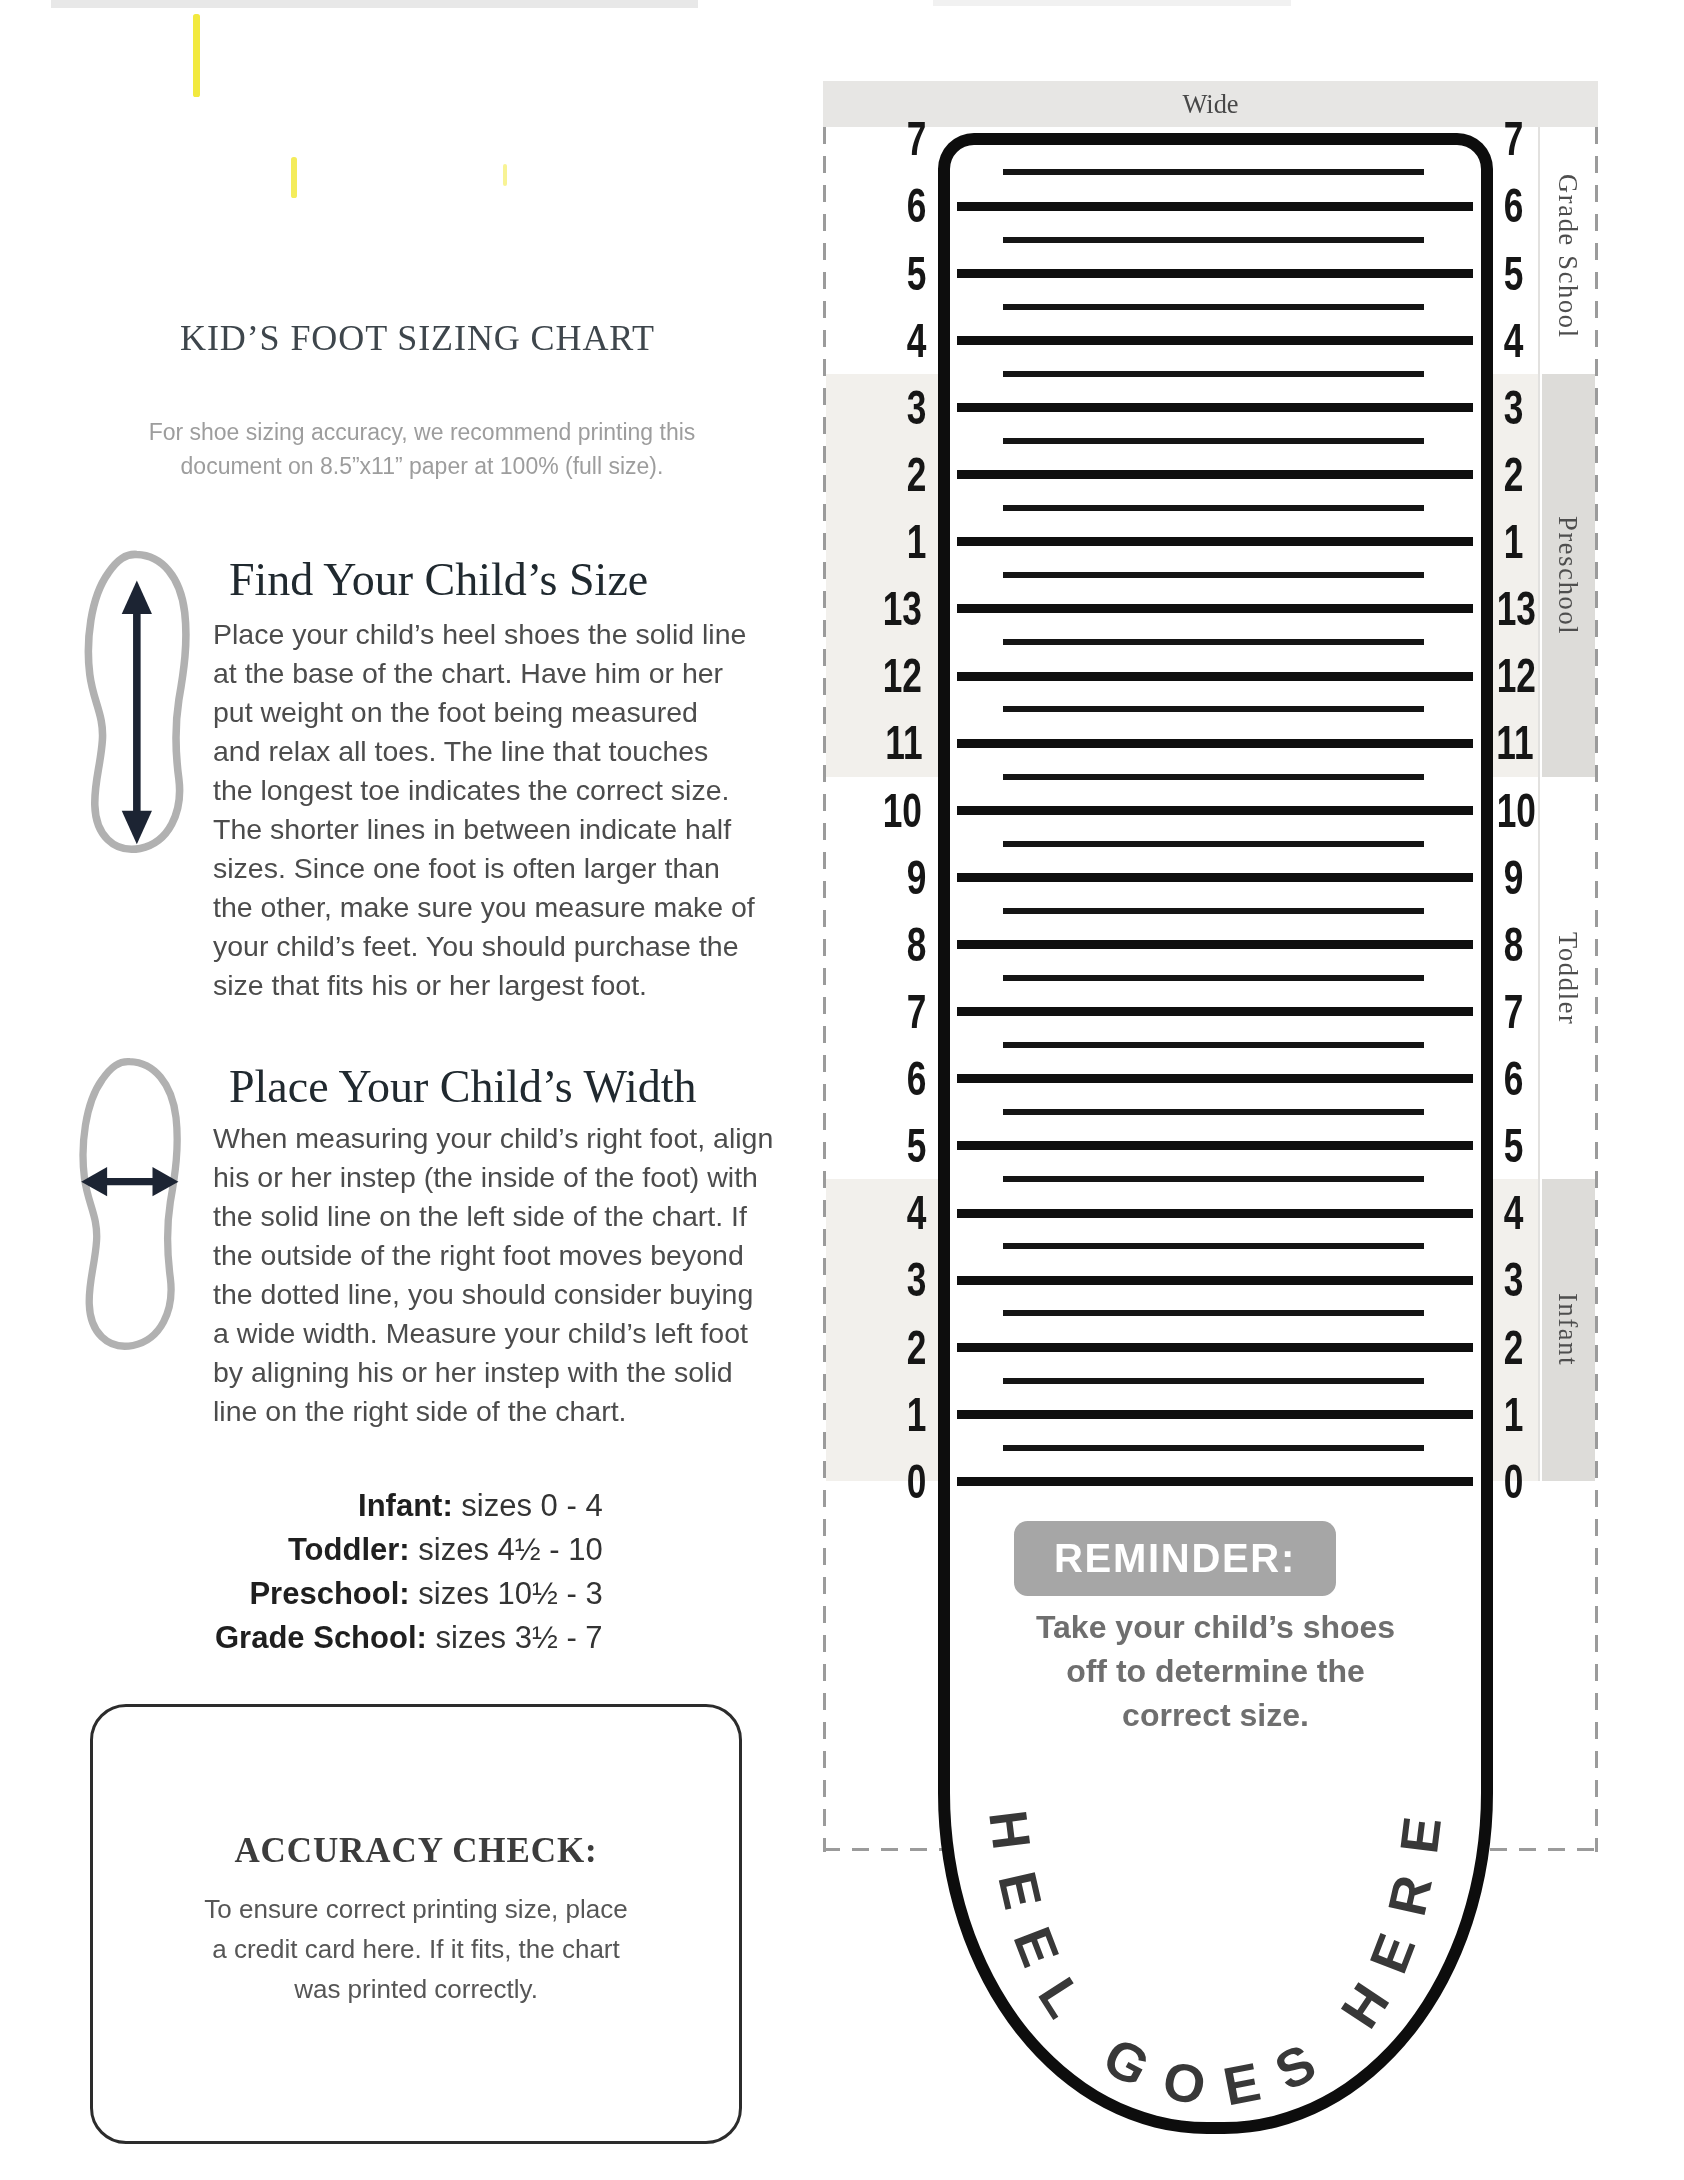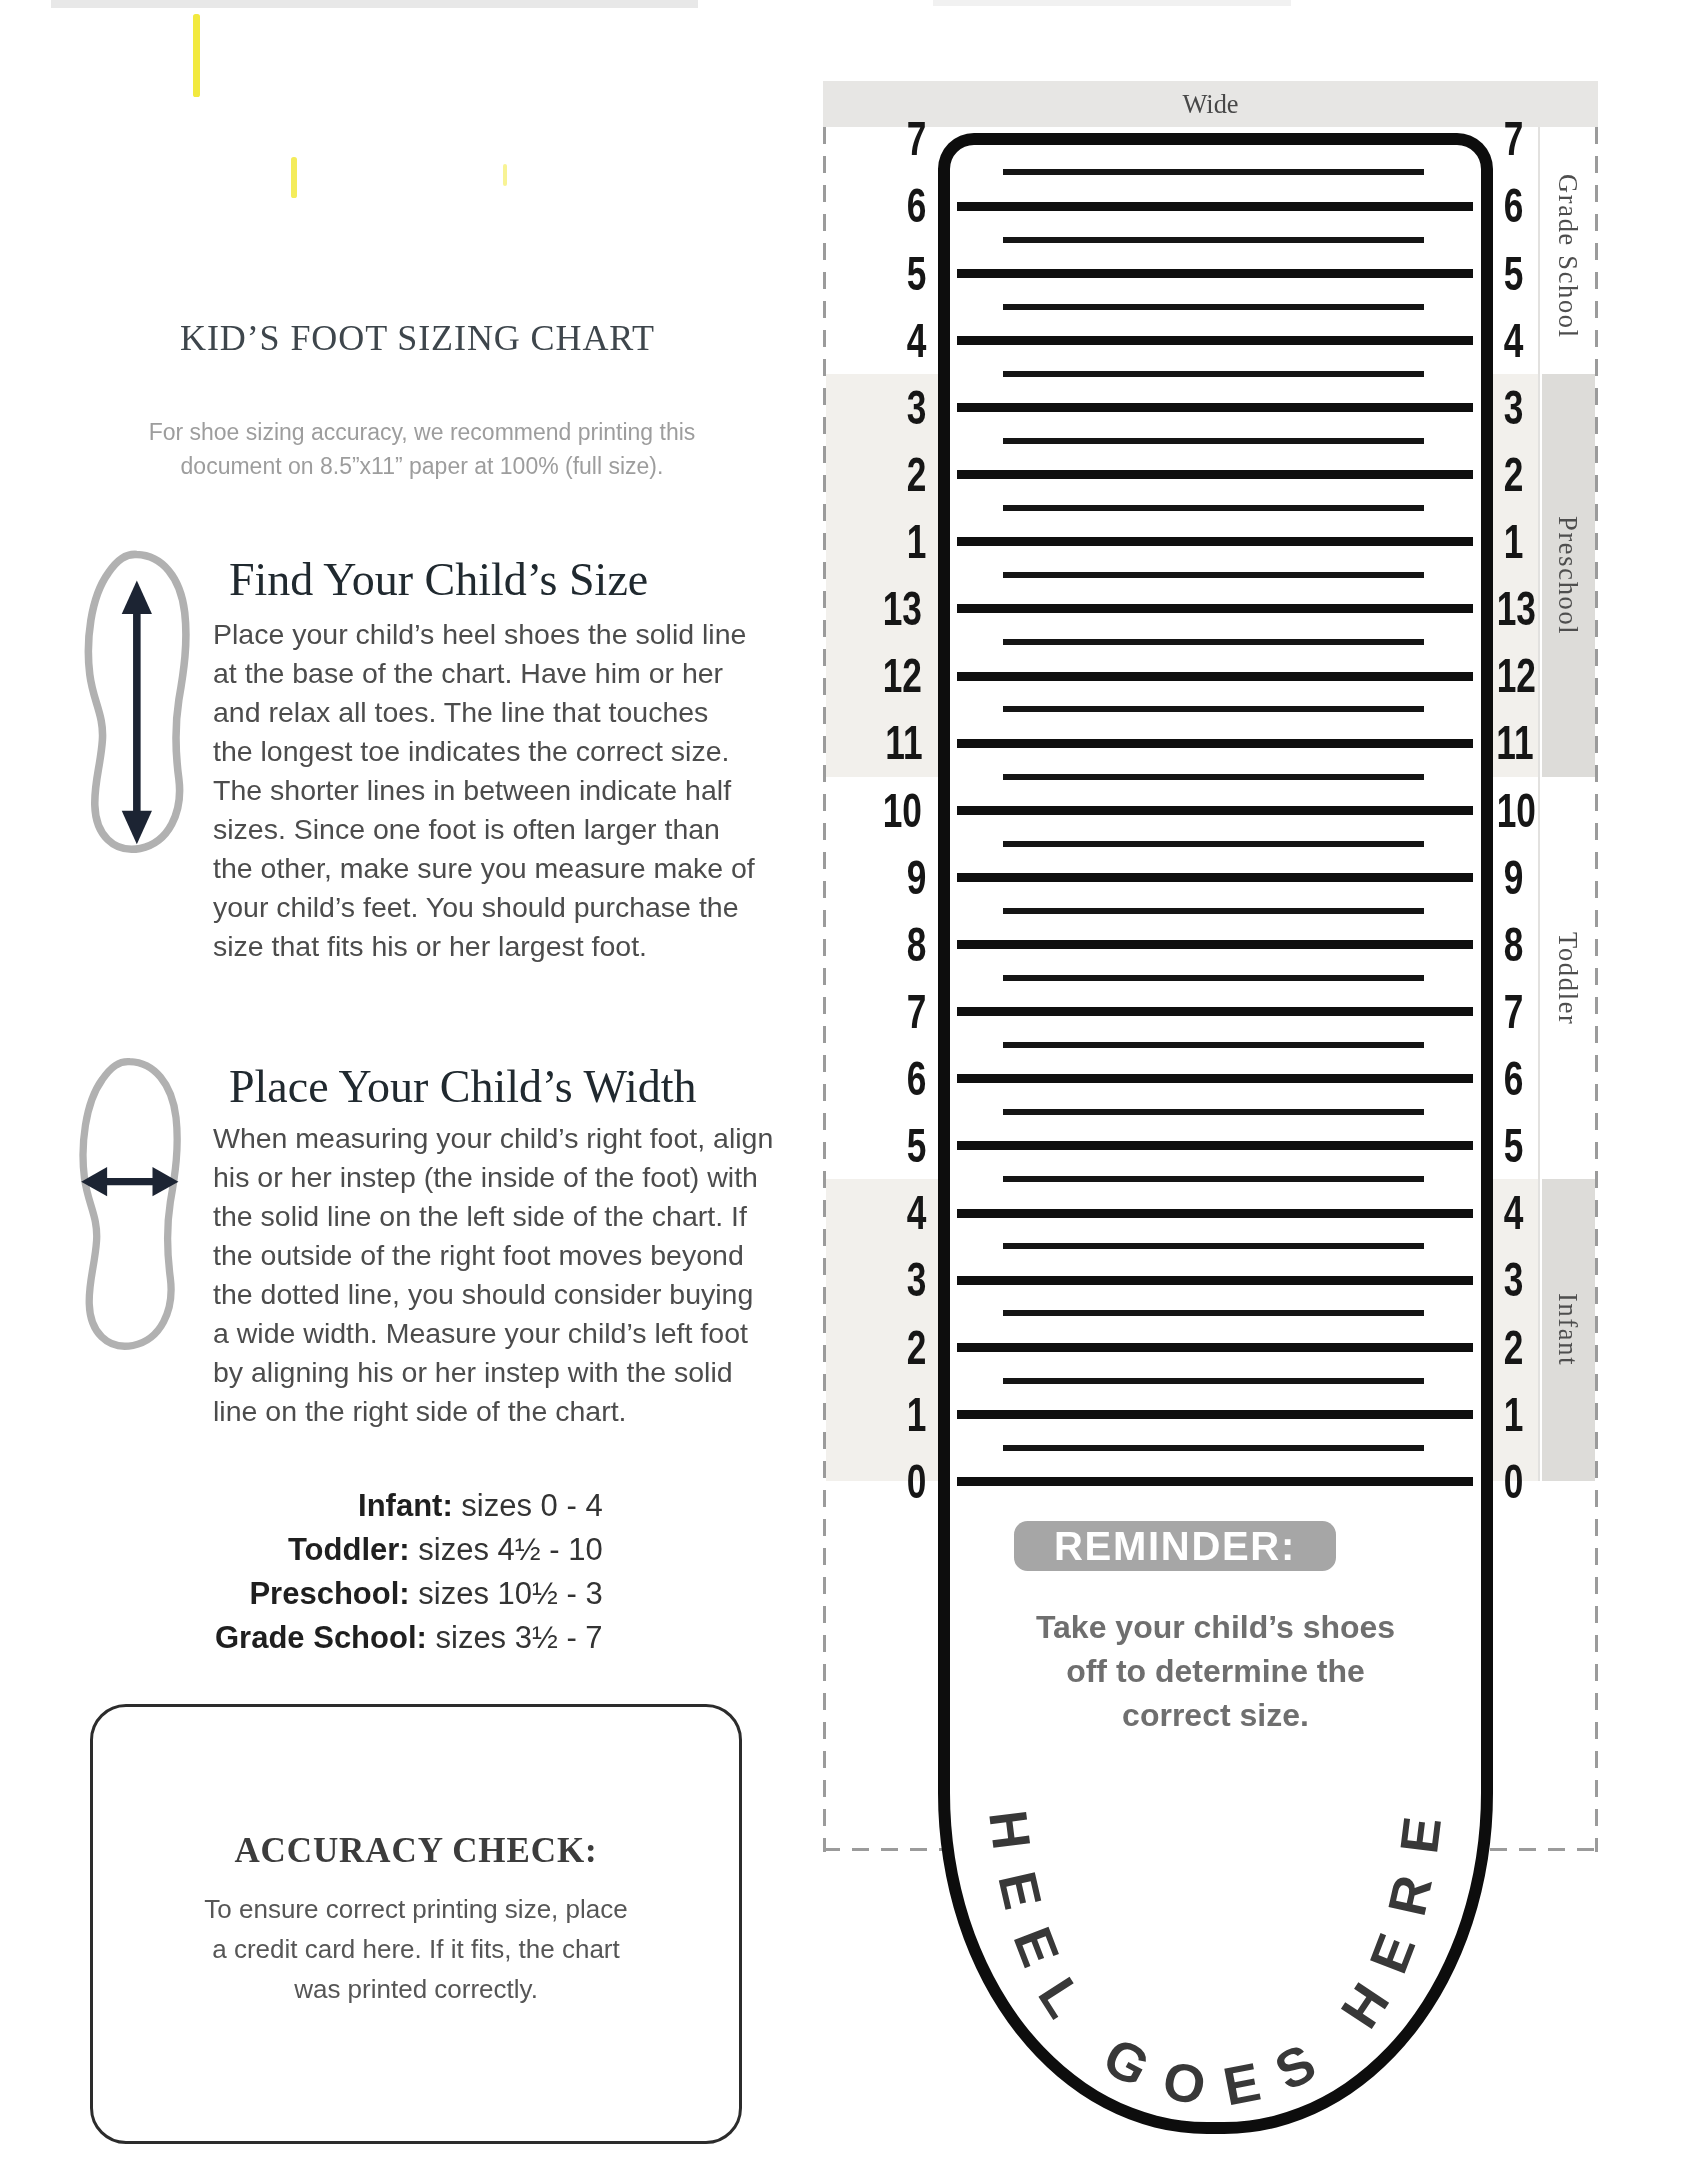--- a/index.html
+++ b/index.html
@@ -54,21 +54,21 @@
     border-radius:36px 36px 269px 269px / 36px 36px 341px 341px;}
 
   .wline{position:absolute;left:957px;width:516px;height:8.5px;background:#0f0f0f;z-index:3;}
   .hline{position:absolute;left:1003px;width:421px;height:6px;background:#151515;z-index:3;}
   .num{position:absolute;height:63px;line-height:63px;font-weight:bold;font-size:49px;
     color:#161616;z-index:3;}
   .num span{display:inline-block;transform:scaleX(.72);transform-origin:50% 50%;}
   .num-left{text-align:right;}
   .num-right{text-align:center;}
 
-  .reminder-box{position:absolute;left:1014px;top:1521px;width:322px;height:50px;background:#a6a6a6;
+  .reminder-box{position:absolute;left:1014px;top:1521px;width:322px;height:75px;background:#a6a6a6;
     border-radius:13.6px;display:flex;align-items:center;justify-content:center;z-index:3;}
   .reminder-title{color:#ffffff;font-weight:bold;font-size:40px;letter-spacing:1.7px;}
   .reminder-lines{position:absolute;left:971px;top:1605px;width:489px;text-align:center;
     font-size:32px;line-height:44px;font-weight:bold;color:#6f6f6f;z-index:3;}
 
   .overlay-svg{position:absolute;left:0;top:0;width:1685px;height:2181px;z-index:4;pointer-events:none;}
   .heel-text{font-family:"Liberation Sans",sans-serif;font-weight:bold;font-size:63px;
     fill:#383838;letter-spacing:8px;}
 
   .foot-icon{position:absolute;}
@@ -96,20 +96,21 @@
              C 37 198 24 182 20 150 C 15 110 21 58 42 29 C 53 13 63 6 76 7 Z" fill="none" stroke="#b1b1b1" stroke-width="9" stroke-linejoin="round"></path>
     <line x1="76" y1="66" x2="76" y2="322" stroke="#1c2433" stroke-width="9"></line>
     <polygon points="76,38 58,78 94,78" fill="#1c2433"></polygon>
     <polygon points="76,352 58,312 94,312" fill="#1c2433"></polygon>
   </svg>
 
   <h2 class="section-heading" style="left:213px;top:537px;">Find Your Child’s Size</h2>
   <div class="body-copy" style="top:615px;">
       <div class="tline">Place your child’s heel shoes the solid line</div>
       <div class="tline">at the base of the chart. Have him or her</div>
+      <div class="tline">put weight on the foot being measured</div>
       <div class="tline">and relax all toes. The line that touches</div>
       <div class="tline">the longest toe indicates the correct size.</div>
       <div class="tline">The shorter lines in between indicate half</div>
       <div class="tline">sizes. Since one foot is often larger than</div>
       <div class="tline">the other, make sure you measure make of</div>
       <div class="tline">your child’s feet. You should purchase the</div>
       <div class="tline">size that fits his or her largest foot.</div>
     </div>
 
   <svg class="foot-icon" style="left:65px;top:1056px;" width="128" height="300" viewBox="0 0 150 370">

